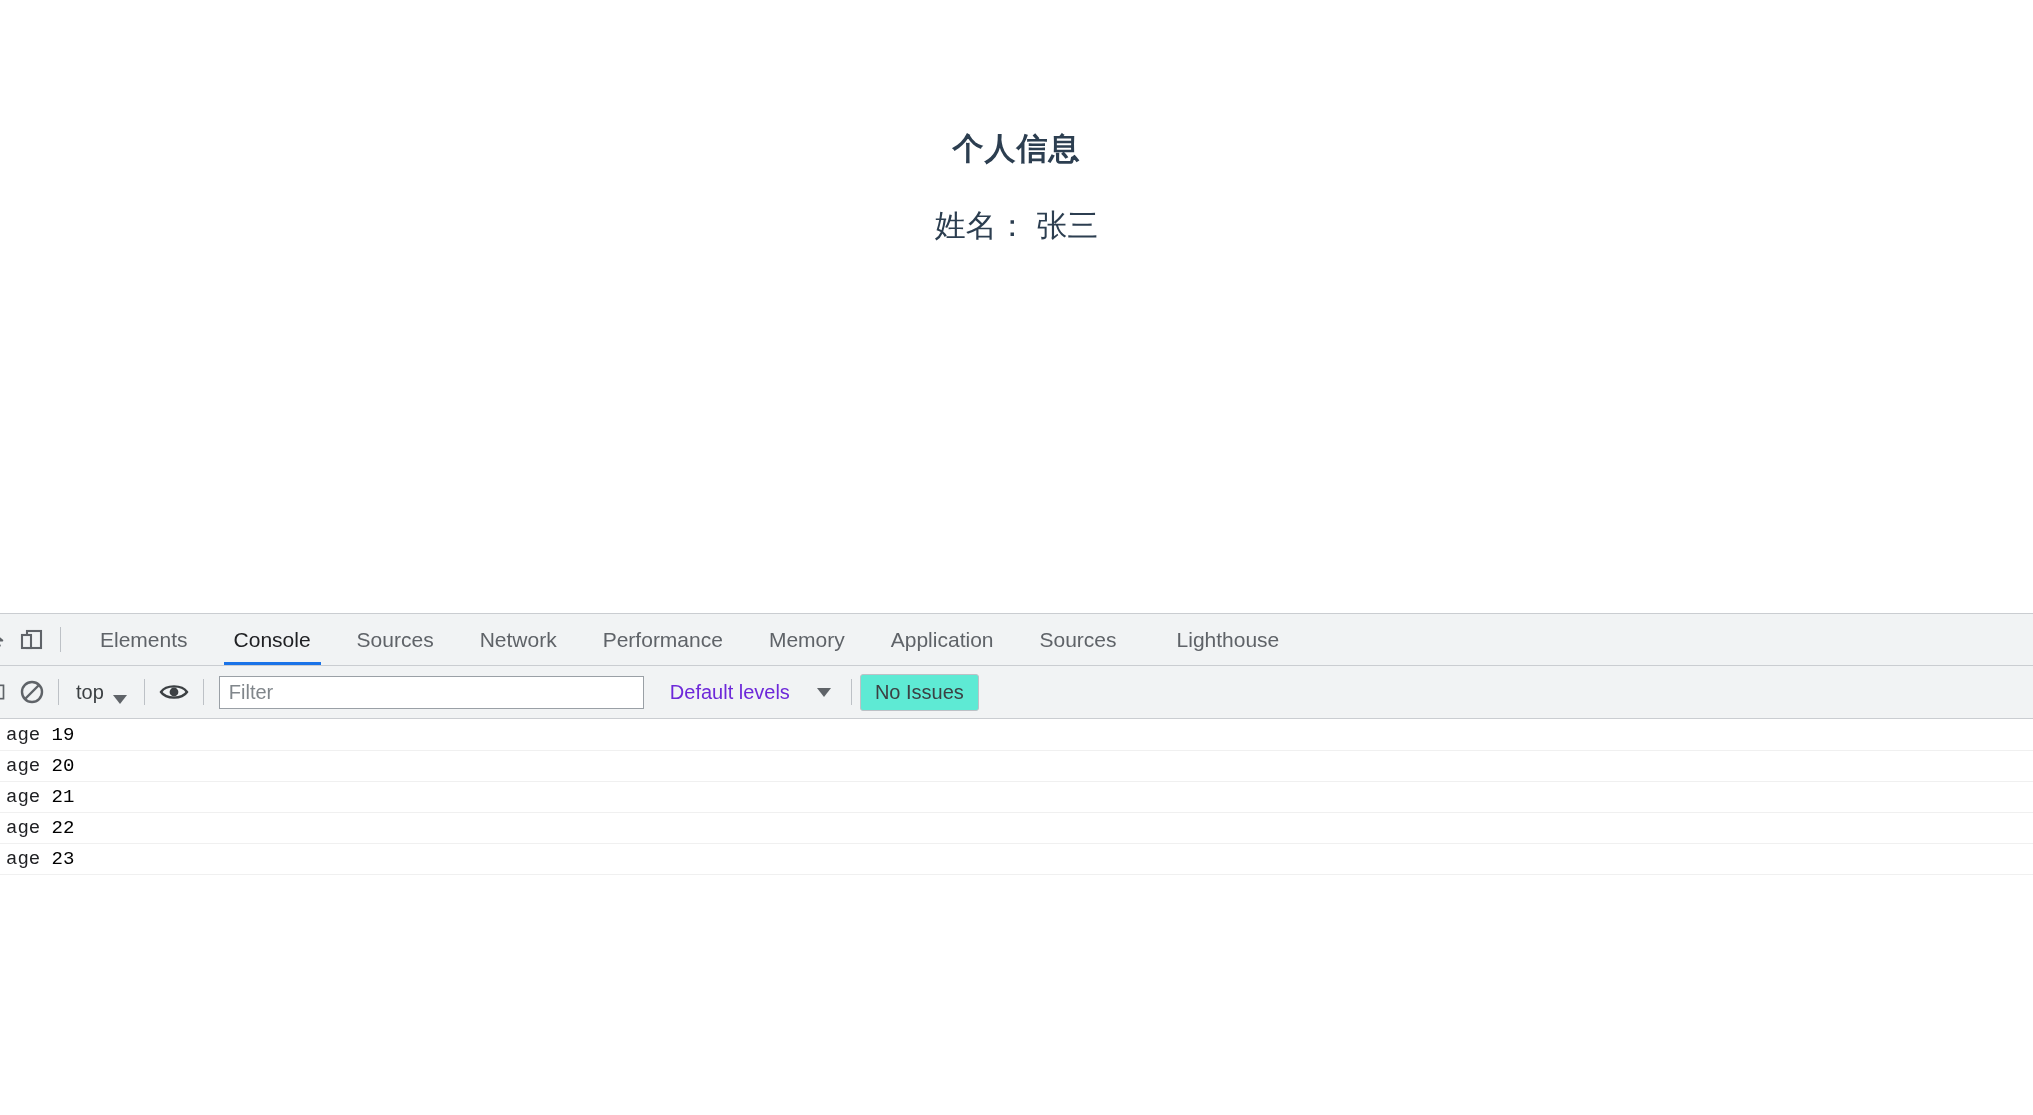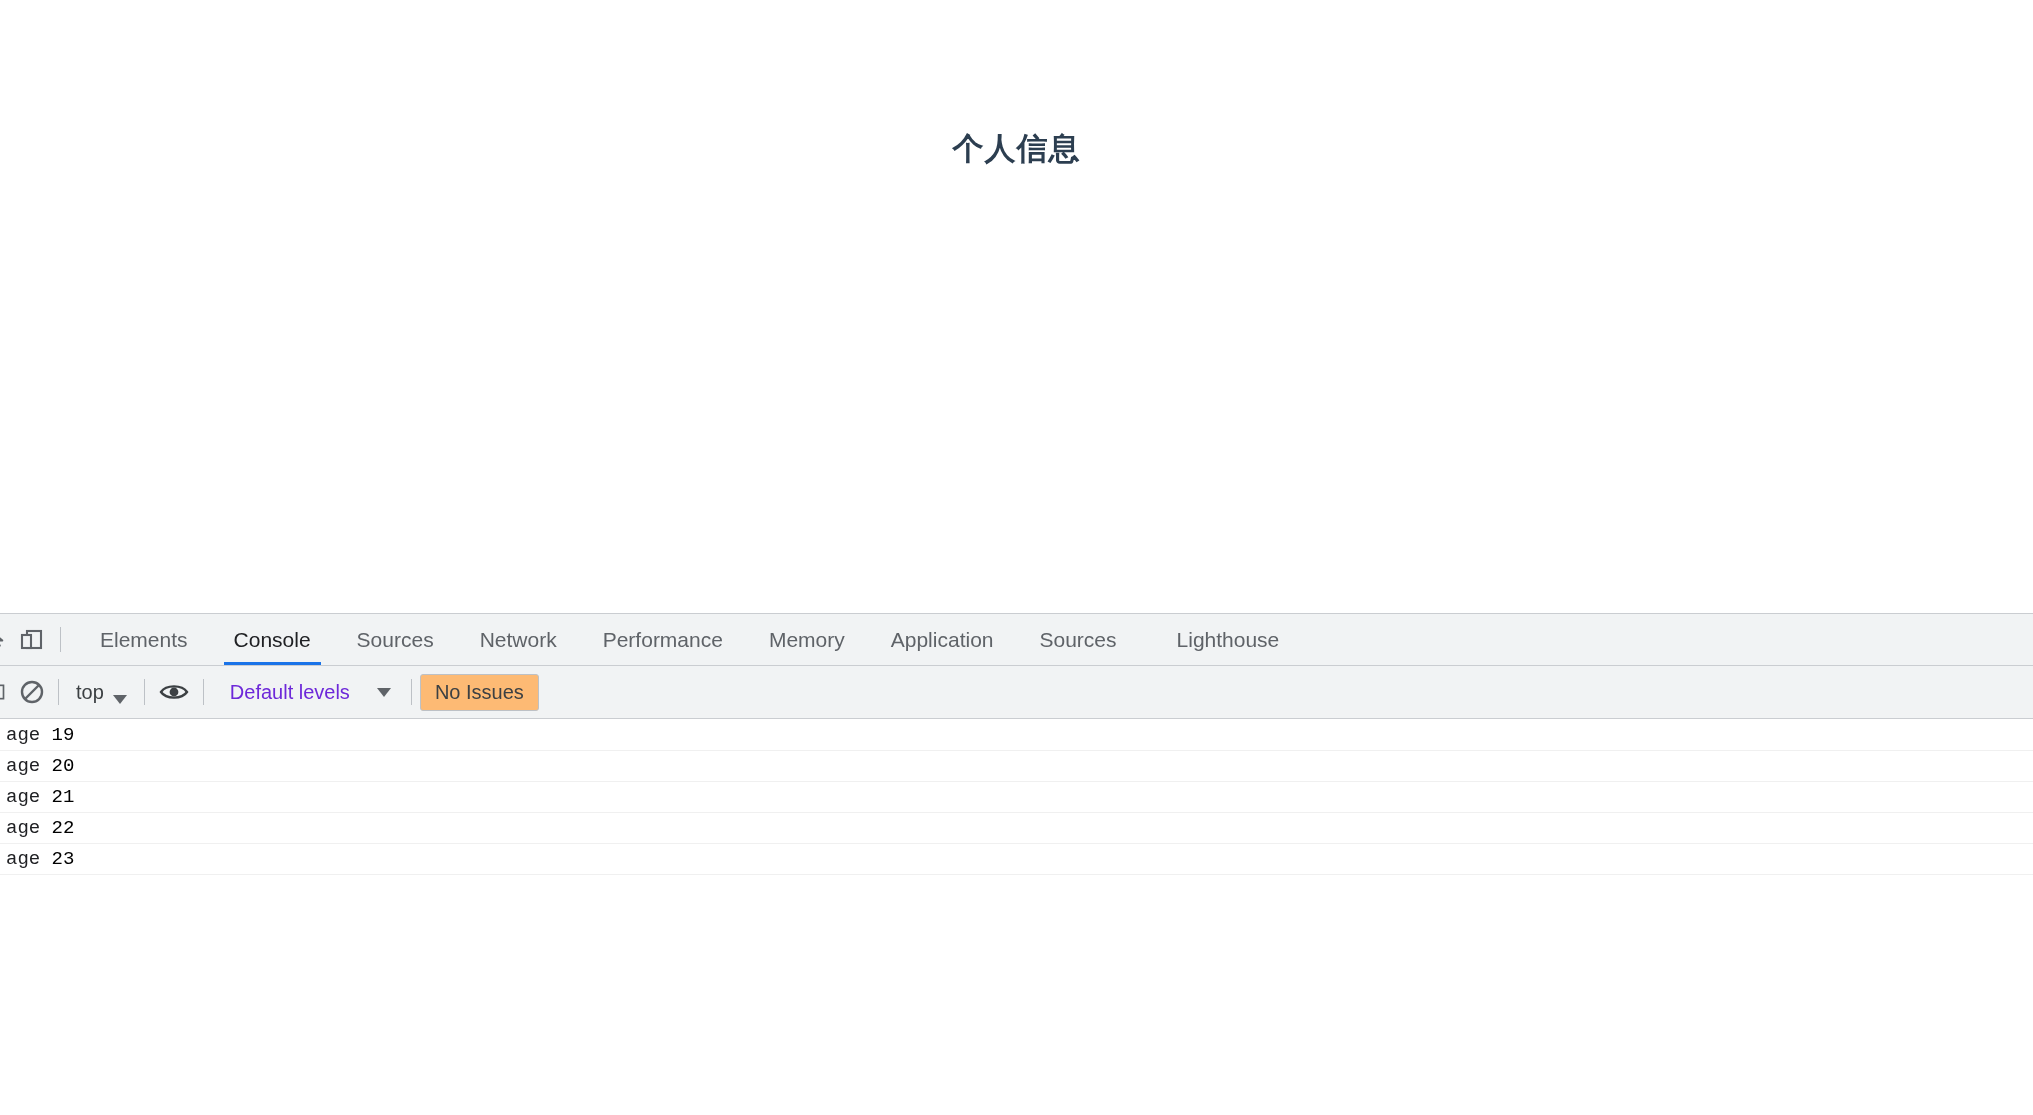--- a/index.html
+++ b/index.html
@@ -192,21 +192,21 @@
   }
 
   #issues-button {
     height: 35px;
     display: flex;
     align-items: center;
     padding: 0 14px;
     font-size: 20px;
     font-family: "Liberation Sans", sans-serif;
     color: #3c4043;
-    background: #fdba74;
+    background: #5eead4;
     border: 1px solid #bdc1c6;
     border-radius: 3px;
     cursor: default;
   }
 
   .caret-down {
     width: 0; height: 0;
     border-left: 7px solid transparent;
     border-right: 7px solid transparent;
     border-top: 9px solid #5f6368;
@@ -238,20 +238,21 @@
   }
   .console-row .token-text { color: #202124; }
   .console-row .token-number { color: #000000; }
 </style>
 </head>
 <body>
 
 <div id="page-viewport">
   <div id="app-root">
     <h1 id="profile-title">个人信息</h1>
+    <p class="profile-line">姓名： 张三</p>
   </div>
 </div>
 
 <div id="devtools">
 
   <div id="devtools-tabbar">
 
     <div class="tb-icon-slot" id="inspect-icon-slot">
       <svg width="26" height="26" viewBox="0 0 26 26">
         <path d="M4 2 L4 19 L8.5 14.5 L11.5 21 L14 19.8 L11 13.6 L17 13.6 Z" fill="none" stroke="#5f6368" stroke-width="2.1" stroke-linejoin="round"></path>
@@ -325,20 +326,21 @@
 
     <div id="eye-icon-slot">
       <svg width="30" height="22" viewBox="0 0 30 22">
         <path d="M2 11 C7 3.5, 23 3.5, 28 11 C23 18.5, 7 18.5, 2 11 Z" fill="none" stroke="#3c4043" stroke-width="2.4"></path>
         <circle cx="15" cy="11" r="4.4" fill="#3c4043"></circle>
       </svg>
     </div>
 
     <div class="ct-sep"></div>
 
+    <input id="filter-input" type="text" placeholder="Filter" style="">
 
     <div id="levels-selector">
       <span>Default levels</span>
       <span class="caret-down"></span>
     </div>
 
     <div id="issues-sep"></div>
 
     <div id="issues-button">
       <span>No Issues</span>

